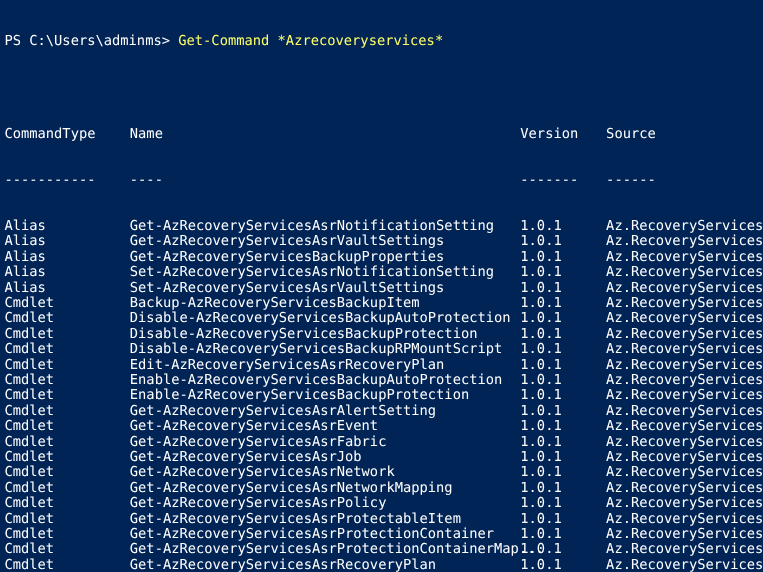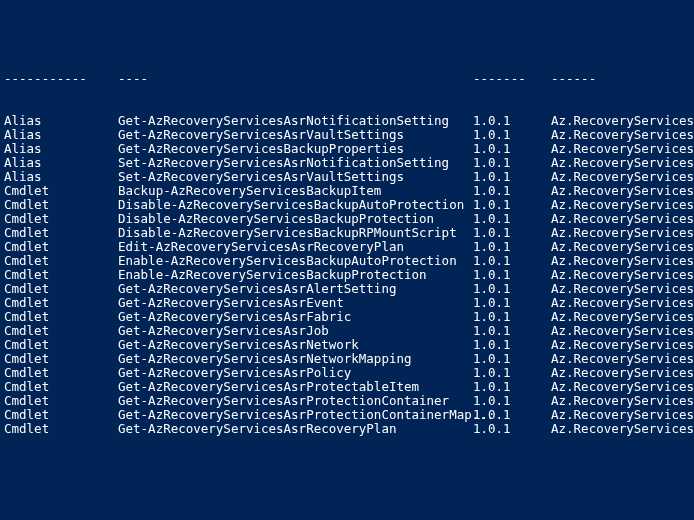--- a/index.html
+++ b/index.html
@@ -29,16 +29,18 @@
   }
   .col-type { display: inline-block; width: 114px; vertical-align: top; }
   .col-name { display: inline-block; width: 355px; vertical-align: top; }
   .col-ver  { display: inline-block; width: 78px;  vertical-align: top; }
   .col-src  { display: inline-block; vertical-align: top; }
 </style>
 </head>
 <body>
 
 <div class="terminal">
+  <div class="prompt-line"><span>PS C:\Users\adminms&gt; </span><span class="prompt-cmd">Get-Command *Azrecoveryservices*</span></div>
   <div class="row">&nbsp;</div>
+  <div class="row"><span class="col-type">CommandType</span><span class="col-name">Name</span><span class="col-ver">Version</span><span class="col-src">Source</span></div>
   <div class="row"><span class="col-type">-----------</span><span class="col-name">----</span><span class="col-ver">-------</span><span class="col-src">------</span></div>
   <div id="rows-container"><div class="row"><span class="col-type">Alias</span><span class="col-name">Get-AzRecoveryServicesAsrNotificationSetting</span><span class="col-ver">1.0.1</span><span class="col-src">Az.RecoveryServices</span></div><div class="row"><span class="col-type">Alias</span><span class="col-name">Get-AzRecoveryServicesAsrVaultSettings</span><span class="col-ver">1.0.1</span><span class="col-src">Az.RecoveryServices</span></div><div class="row"><span class="col-type">Alias</span><span class="col-name">Get-AzRecoveryServicesBackupProperties</span><span class="col-ver">1.0.1</span><span class="col-src">Az.RecoveryServices</span></div><div class="row"><span class="col-type">Alias</span><span class="col-name">Set-AzRecoveryServicesAsrNotificationSetting</span><span class="col-ver">1.0.1</span><span class="col-src">Az.RecoveryServices</span></div><div class="row"><span class="col-type">Alias</span><span class="col-name">Set-AzRecoveryServicesAsrVaultSettings</span><span class="col-ver">1.0.1</span><span class="col-src">Az.RecoveryServices</span></div><div class="row"><span class="col-type">Cmdlet</span><span class="col-name">Backup-AzRecoveryServicesBackupItem</span><span class="col-ver">1.0.1</span><span class="col-src">Az.RecoveryServices</span></div><div class="row"><span class="col-type">Cmdlet</span><span class="col-name">Disable-AzRecoveryServicesBackupAutoProtection</span><span class="col-ver">1.0.1</span><span class="col-src">Az.RecoveryServices</span></div><div class="row"><span class="col-type">Cmdlet</span><span class="col-name">Disable-AzRecoveryServicesBackupProtection</span><span class="col-ver">1.0.1</span><span class="col-src">Az.RecoveryServices</span></div><div class="row"><span class="col-type">Cmdlet</span><span class="col-name">Disable-AzRecoveryServicesBackupRPMountScript</span><span class="col-ver">1.0.1</span><span class="col-src">Az.RecoveryServices</span></div><div class="row"><span class="col-type">Cmdlet</span><span class="col-name">Edit-AzRecoveryServicesAsrRecoveryPlan</span><span class="col-ver">1.0.1</span><span class="col-src">Az.RecoveryServices</span></div><div class="row"><span class="col-type">Cmdlet</span><span class="col-name">Enable-AzRecoveryServicesBackupAutoProtection</span><span class="col-ver">1.0.1</span><span class="col-src">Az.RecoveryServices</span></div><div class="row"><span class="col-type">Cmdlet</span><span class="col-name">Enable-AzRecoveryServicesBackupProtection</span><span class="col-ver">1.0.1</span><span class="col-src">Az.RecoveryServices</span></div><div class="row"><span class="col-type">Cmdlet</span><span class="col-name">Get-AzRecoveryServicesAsrAlertSetting</span><span class="col-ver">1.0.1</span><span class="col-src">Az.RecoveryServices</span></div><div class="row"><span class="col-type">Cmdlet</span><span class="col-name">Get-AzRecoveryServicesAsrEvent</span><span class="col-ver">1.0.1</span><span class="col-src">Az.RecoveryServices</span></div><div class="row"><span class="col-type">Cmdlet</span><span class="col-name">Get-AzRecoveryServicesAsrFabric</span><span class="col-ver">1.0.1</span><span class="col-src">Az.RecoveryServices</span></div><div class="row"><span class="col-type">Cmdlet</span><span class="col-name">Get-AzRecoveryServicesAsrJob</span><span class="col-ver">1.0.1</span><span class="col-src">Az.RecoveryServices</span></div><div class="row"><span class="col-type">Cmdlet</span><span class="col-name">Get-AzRecoveryServicesAsrNetwork</span><span class="col-ver">1.0.1</span><span class="col-src">Az.RecoveryServices</span></div><div class="row"><span class="col-type">Cmdlet</span><span class="col-name">Get-AzRecoveryServicesAsrNetworkMapping</span><span class="col-ver">1.0.1</span><span class="col-src">Az.RecoveryServices</span></div><div class="row"><span class="col-type">Cmdlet</span><span class="col-name">Get-AzRecoveryServicesAsrPolicy</span><span class="col-ver">1.0.1</span><span class="col-src">Az.RecoveryServices</span></div><div class="row"><span class="col-type">Cmdlet</span><span class="col-name">Get-AzRecoveryServicesAsrProtectableItem</span><span class="col-ver">1.0.1</span><span class="col-src">Az.RecoveryServices</span></div><div class="row"><span class="col-type">Cmdlet</span><span class="col-name">Get-AzRecoveryServicesAsrProtectionContainer</span><span class="col-ver">1.0.1</span><span class="col-src">Az.RecoveryServices</span></div><div class="row"><span class="col-type">Cmdlet</span><span class="col-name">Get-AzRecoveryServicesAsrProtectionContainerMap...</span><span class="col-ver">1.0.1</span><span class="col-src">Az.RecoveryServices</span></div><div class="row"><span class="col-type">Cmdlet</span><span class="col-name">Get-AzRecoveryServicesAsrRecoveryPlan</span><span class="col-ver">1.0.1</span><span class="col-src">Az.RecoveryServices</span></div></div>
 </div>
 
 </body></html>

